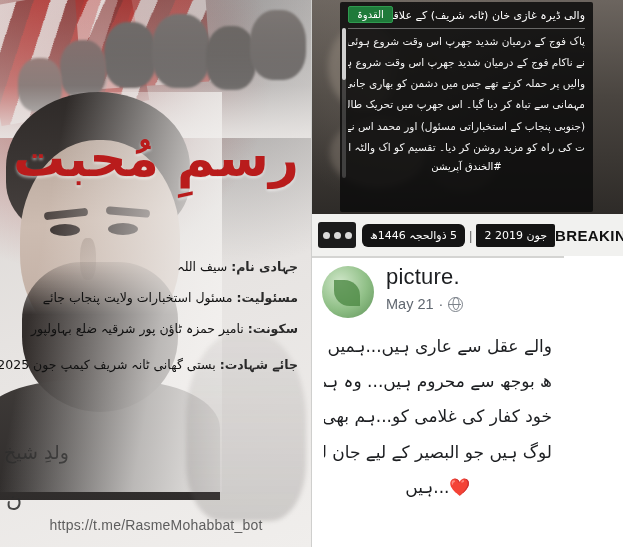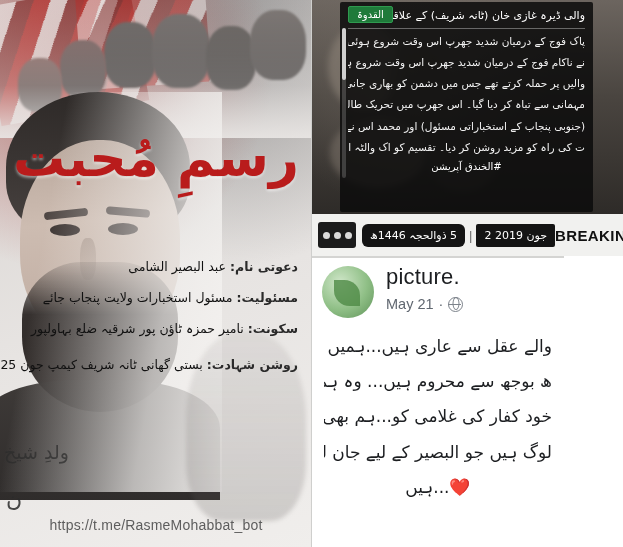--- a/index.html
+++ b/index.html
@@ -522,33 +522,33 @@
     </div>
 
     <div class="ghost-figure"></div>
 
     <div class="poster-title">
       <span>رسمِ مُحبت</span>
     </div>
 
     <div class="poster-fields">
       <div class="pf-row">
-        <span class="lbl">دعوتی نام:</span>
-        <span class="val">عبد البصیر الشامی</span>
+        <span class="lbl">جہادی نام:</span>
+        <span class="val">سیف اللہ</span>
       </div>
       <div class="pf-row">
         <span class="lbl">مسئولیت:</span>
         <span class="val">مسئول استخبارات ولایت پنجاب جائے</span>
       </div>
       <div class="pf-row">
         <span class="lbl">سکونت:</span>
         <span class="val">نامیر حمزہ ٹاؤن پور شرقیہ ضلع بہاولپور</span>
       </div>
       <div class="pf-row last">
-        <span class="lbl">روشن شہادت:</span>
+        <span class="lbl">جائے شہادت:</span>
         <span class="val">بستی گھانی ٹانہ شریف کیمپ جون 2025ء</span>
       </div>
     </div>
 
     <div class="urdu-mark two">ولدِ شیخ</div>
     <div class="urdu-mark">ن</div>
 
     <div class="poster-handle">https://t.me/RasmeMohabbat_bot</div>
   </div>
 

